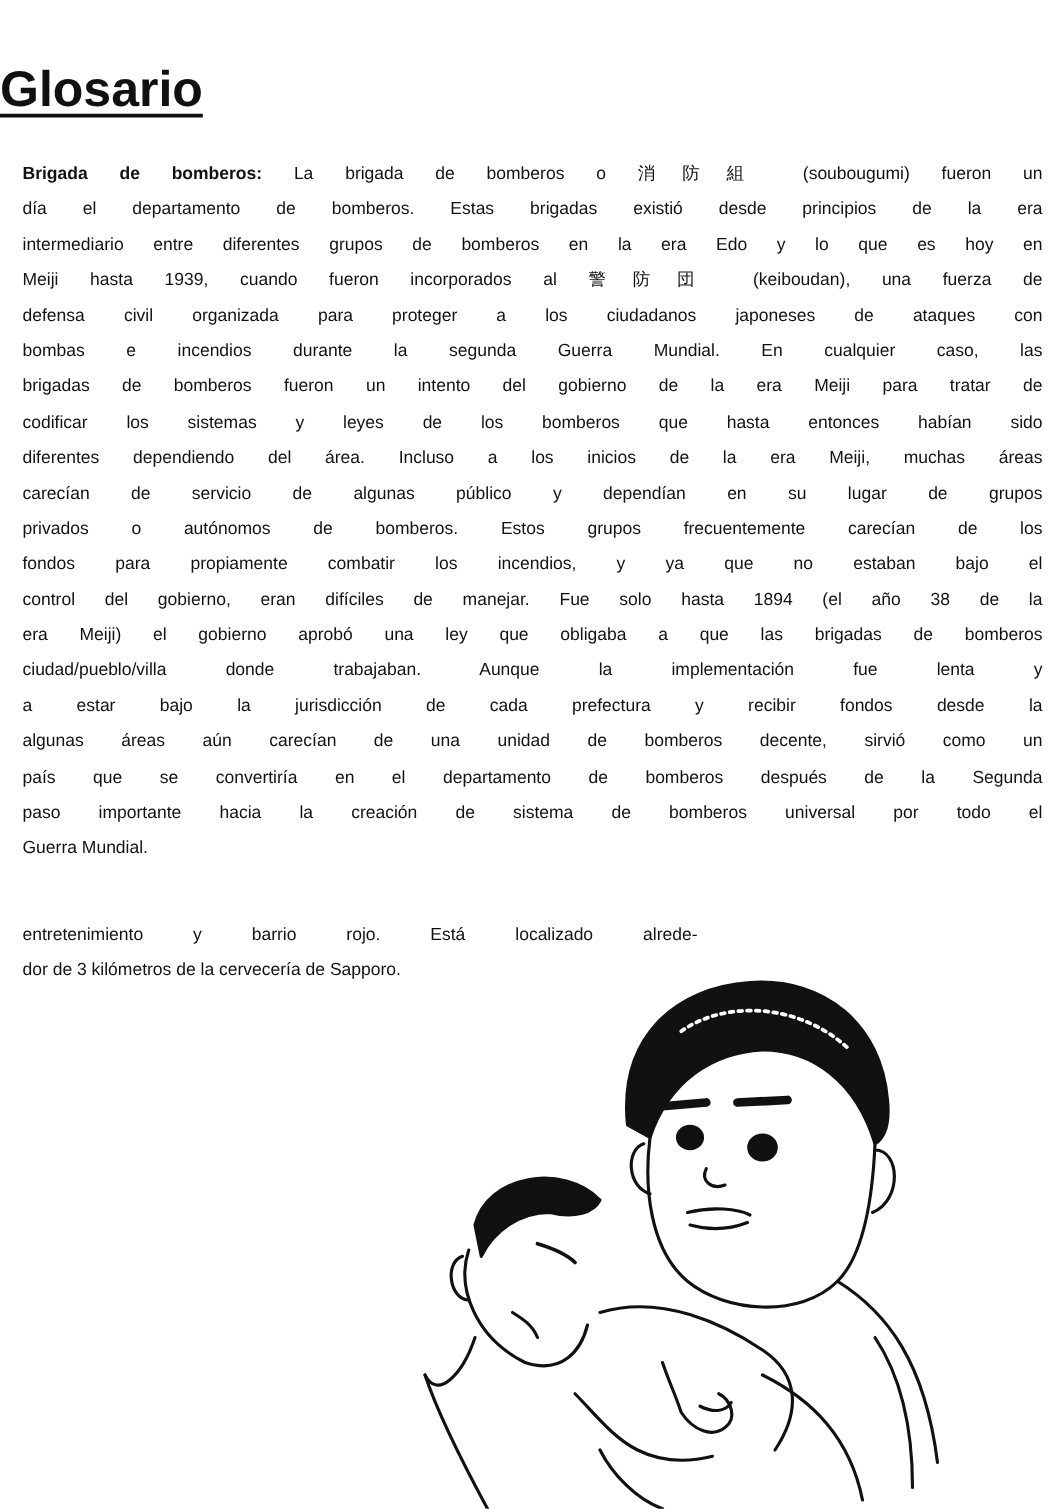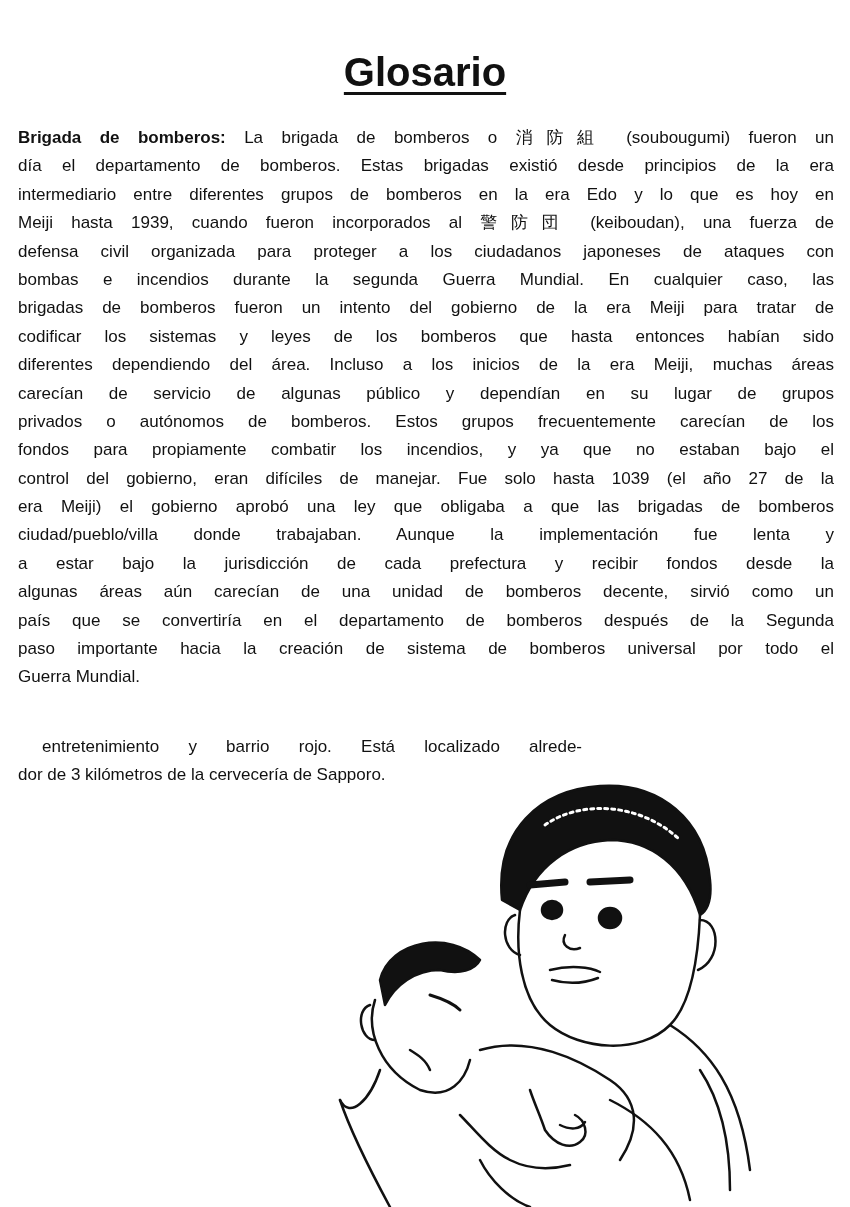--- a/index.html
+++ b/index.html
@@ -1,27 +1,27 @@
 <!DOCTYPE html>
 <html><head>
   <meta charset="utf-8">
   <style>
     html, body { margin: 0; padding: 0; background: #ffffff; }
     body { width: 850px; height: 1207px; position: relative; overflow: hidden;
       font-family: "Liberation Sans", sans-serif; color: #111; }
-    .title { position: absolute; left: 0; right: 0; top: 50px; text-align: center; }
+    .title { position: absolute; left: 0; right: 0; top: 50px; }
     .title span { font-weight: bold; font-size: 40px; letter-spacing: 0px;
       text-decoration: underline; text-decoration-thickness: 3px; text-underline-offset: 6px; }
-    .para { position: absolute; left: 18px; width: 816px; font-size: 17px; line-height: 28.4px; }
+    .para { position: absolute; left: 18px; width: 816px; font-size: 14px; line-height: 28.4px; }
     .line { display: block; white-space: nowrap; text-align: justify; text-align-last: justify; height: 28.4px; overflow: visible; }
     .line.last { text-align-last: left; }
     .term { font-weight: bold; }
     #p1 { top: 124px; }
     #p2 { top: 733px; }
-    .short { width: 540px; margin-left: 24px; }
+    .short { width: 540px; }
     .illus { position: absolute; left: 280px; top: 770px; width: 560px; height: 437px; }
   </style>
 </head>
 <body>
 
 <div class="title">
   <span>Glosario</span>
 </div>
 
 <div class="para" id="p1">
@@ -30,21 +30,21 @@
   <span class="line">intermediario entre diferentes grupos de bomberos en la era Edo y lo que es hoy en</span>
   <span class="line">Meiji hasta 1939, cuando fueron incorporados al 警防団 (keiboudan), una fuerza de</span>
   <span class="line">defensa civil organizada para proteger a los ciudadanos japoneses de ataques con</span>
   <span class="line">bombas e incendios durante la segunda Guerra Mundial. En cualquier caso, las</span>
   <span class="line">brigadas de bomberos fueron un intento  del gobierno de la era Meiji para tratar de</span>
   <span class="line">codificar los sistemas y leyes de los bomberos que hasta entonces habían sido</span>
   <span class="line">diferentes dependiendo del área. Incluso a los inicios de la era Meiji, muchas áreas</span>
   <span class="line">carecían de servicio de algunas público y dependían en su lugar de grupos</span>
   <span class="line">privados o autónomos de bomberos. Estos grupos frecuentemente carecían de los</span>
   <span class="line">fondos para propiamente combatir los incendios, y ya que no estaban bajo el</span>
-  <span class="line">control del gobierno, eran difíciles de manejar. Fue solo hasta 1039 (el año 27 de la</span>
+  <span class="line">control del gobierno, eran difíciles de manejar. Fue solo hasta 1894 (el año 38 de la</span>
   <span class="line">era Meiji) el gobierno aprobó una ley que obligaba a que las brigadas de bomberos</span>
   <span class="line">ciudad/pueblo/villa donde trabajaban. Aunque la implementación fue lenta y</span>
   <span class="line">a estar bajo la jurisdicción de cada prefectura y recibir fondos desde la</span>
   <span class="line">algunas áreas aún carecían de una unidad de bomberos decente, sirvió como un</span>
   <span class="line">país que se convertiría en el departamento de bomberos después de la Segunda</span>
   <span class="line">paso importante hacia la creación de sistema de bomberos universal por todo el</span>
   <span class="line last">Guerra Mundial.</span>
 </div>
 
 <div class="para" id="p2">

